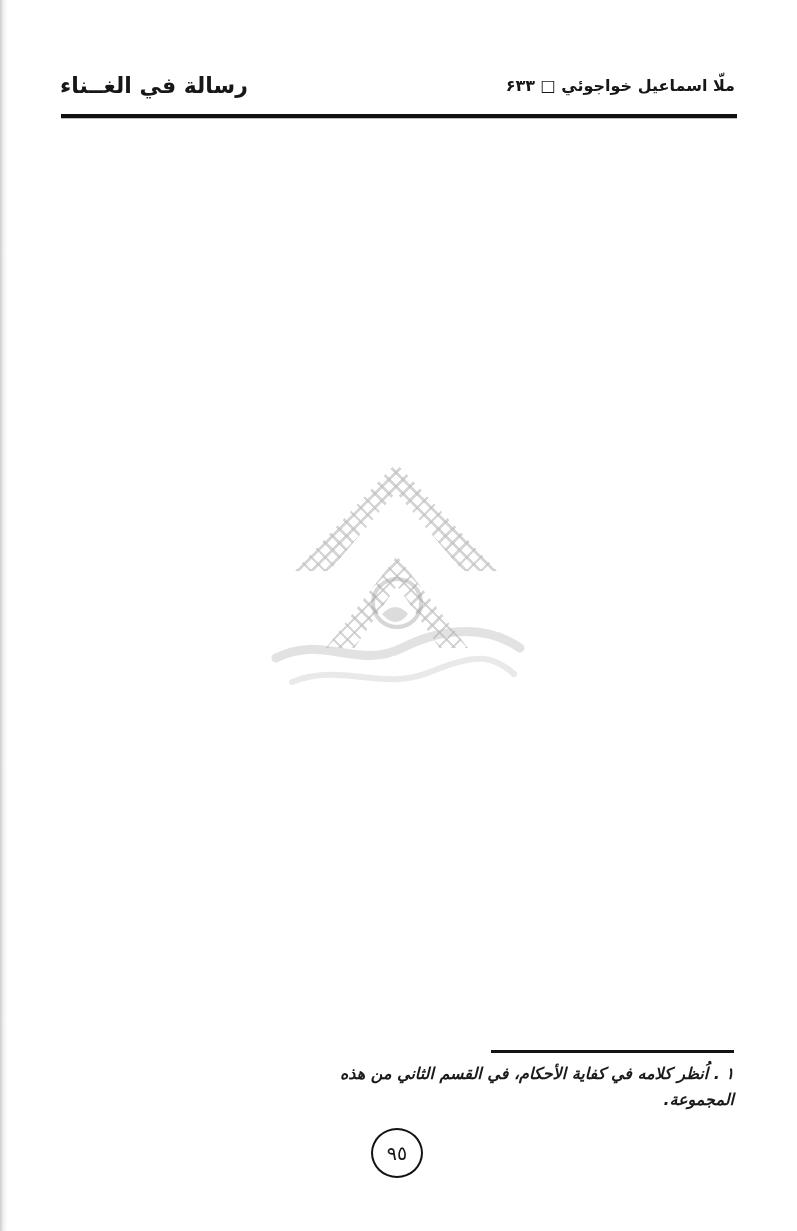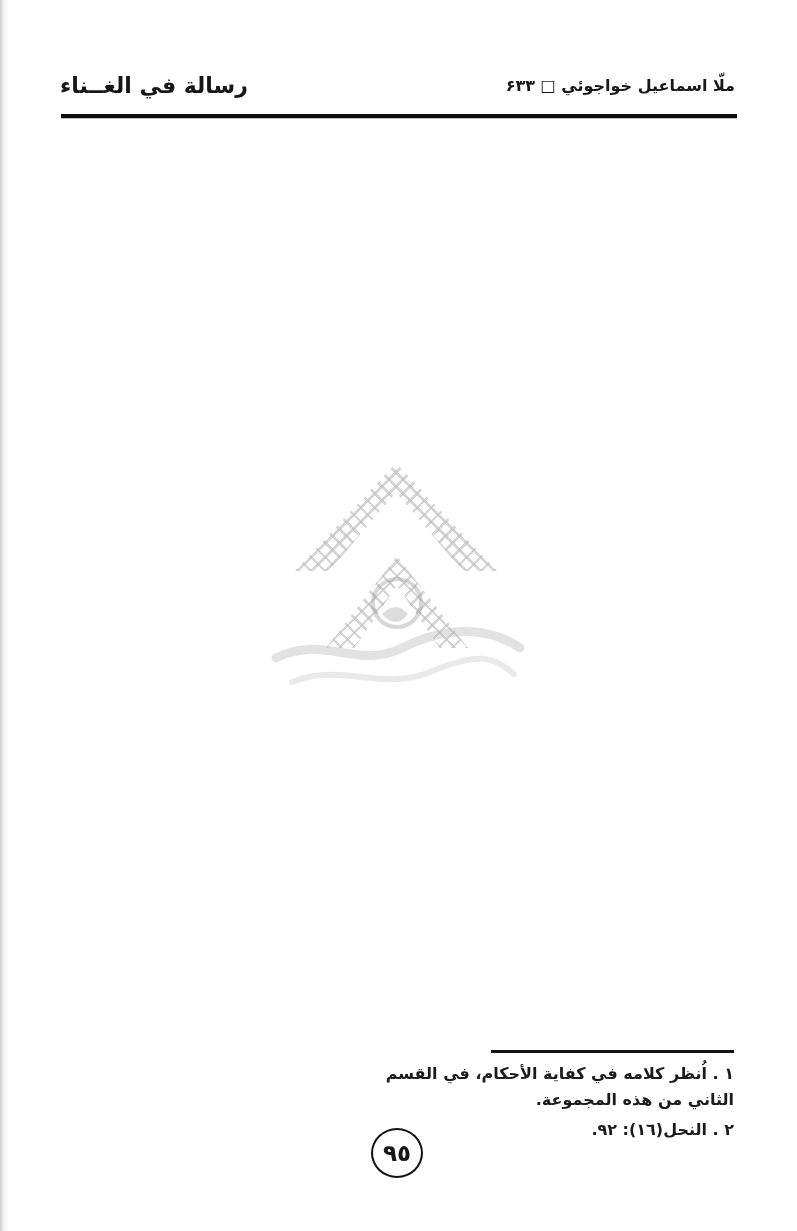--- a/index.html
+++ b/index.html
@@ -36,29 +36,29 @@
   .footnote-sep{
     position:absolute;top:1050px;right:63px;width:243px;height:2.5px;
     background:#141414;z-index:2;
   }
   .footnotes{
     position:absolute;top:1061px;right:63px;width:400px;z-index:2;
     direction:rtl;text-align:right;
   }
   .footnotes .fn{
     margin:0 0 4px 0;
-    font-size:16px;font-weight:bold;line-height:26px;color:#1b1b1b;
+    font-size:16px;font-weight:bold;line-height:26px;color:#1b1b1b;font-style:italic;
   }
   .page-number-wrap{
     position:absolute;top:1128px;left:371px;width:48px;height:46px;
     border:2.5px solid #121212;border-radius:50%;
     display:flex;align-items:center;justify-content:center;
     z-index:2;background:#fff;
   }
-  .page-number{font-size:23px;font-weight:bold;}
+  .page-number{font-size:19px;font-weight:normal;}
 
   
   .watermark{position:absolute;z-index:1;opacity:.55;}
   .wm-lattice{
     background:
       repeating-linear-gradient(45deg,  rgba(140,140,140,.65) 0 2.5px, transparent 2.5px 10px),
       repeating-linear-gradient(-45deg, rgba(140,140,140,.65) 0 2.5px, transparent 2.5px 10px);
   }
   .wm-arch-outer{
     left:295px;top:463px;width:202px;height:108px;
@@ -100,20 +100,19 @@
   <div class="body-text">
     
     
     
     
   </div>
 
   <div class="footnote-sep"></div>
   <div class="footnotes">
     <p class="fn">١ . اُنظر كلامه في كفاية الأحكام، في القسم الثاني من هذه المجموعة.</p>
-    <p class="fn">٢ . النحل(١٦): ٩٢.</p>
   </div>
 
   <div class="page-number-wrap">
     <span class="page-number">٩٥</span>
   </div>
 
 </div>
 
 </body></html>

